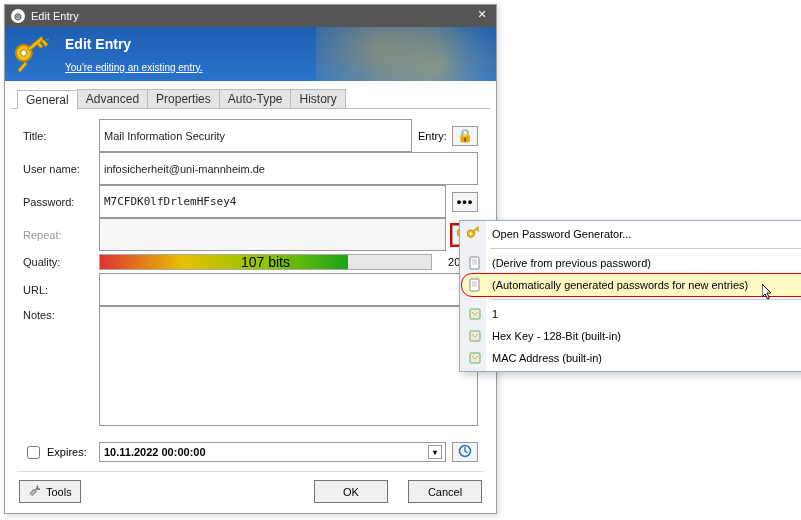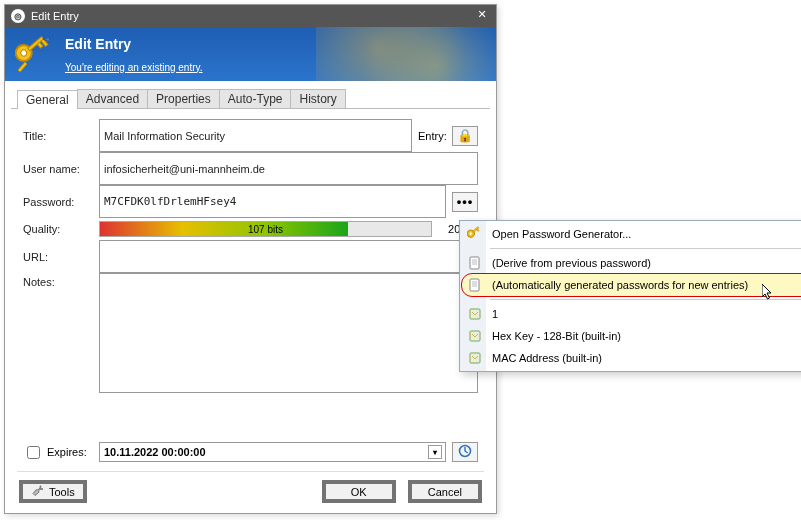--- a/index.html
+++ b/index.html
@@ -120,21 +120,21 @@
   .iconlabel { width:28px; text-align:right; }
   .dots { font-weight:bold; letter-spacing:1px; }
   .qualitybar {
     flex:1;
     height:16px;
     border:1px solid #aaa;
     background: #e8e8e8;
     position:relative;
     overflow:hidden;
     display:flex; align-items:center; justify-content:center;
-    font-size:10px;
+    font-size:14px;
   }
   .qualityfill {
     position:absolute; left:0; top:0; bottom:0;
     width: 75%;
     background: linear-gradient(90deg,#d33,#e6c000,#8ec400,#1aa51a);
   }
   .qualitybar span { position:relative; z-index:1; }
   .chars { width:40px; text-align:right; }
   .notes {
     flex:1; min-height:120px;
@@ -155,30 +155,30 @@
     font-weight:bold;
   }
   .datedrop { width:14px; height:14px; border:1px solid #999; display:flex; align-items:center; justify-content:center; font-size:8px; cursor:pointer; }
   
   .footer {
     padding: 8px 14px 10px 14px;
     display:flex; align-items:center;
   }
   .footer .spacer { flex:1; }
   .btn {
-    border:4px solid #737373;
+    border:1px solid #737373;
     background:#f1f1f1;
     height:23px;
     padding: 0 16px;
     font:inherit;
     cursor:pointer;
     display:inline-flex; align-items:center; justify-content:center; gap:4px;
   }
   .tools-btn { padding:0 8px; }
-  .footer .btn + .btn { margin-left:12px; }
+  .footer .btn + .btn { margin-left:20px; }
 
   
   .menu {
     position:absolute;
     left: 459px; top: 220px;
     width: 357px;
     border:1px solid #9ab;
     background:#fff;
     box-shadow: 3px 3px 8px rgba(0,0,0,.2);
     padding: 2px;
@@ -273,20 +273,37 @@
     </div>
 
     <div class="row">
       <div class="label">Password:</div>
       <input class="textbox" style="font-family: Consolas, monospace;" value="M7CFDK0lfDrlemHFsey4">
       <button class="textboxbtn">
         <span class="dots">•••</span>
       </button>
     </div>
 
+    <div class="row">
+      <div class="label disabled">Repeat:</div>
+      <input class="textbox" disabled="" style="background: rgb(246, 246, 246);">
+      <button class="textboxbtn highlight">
+        <span>
+          <svg width="16" height="16" viewBox="0 0 16 16">
+            <g transform="rotate(-40 8 8)">
+              <circle cx="5" cy="5" r="3.5" fill="#f1c21b" stroke="#c58900"></circle>
+              <circle cx="5" cy="5" r="1.2" fill="#fff"></circle>
+              <rect x="8" y="4.3" width="7" height="1.5" fill="#f1c21b" stroke="#c58900" stroke-width=".6"></rect>
+              <rect x="12" y="5.8" width="1.3" height="2.2" fill="#f1c21b" stroke="#c58900" stroke-width=".5"></rect>
+              <rect x="14" y="5.8" width="1.3" height="3" fill="#f1c21b" stroke="#c58900" stroke-width=".5"></rect>
+            </g>
+          </svg>
+        </span>
+      </button>
+    </div>
 
     <div class="row">
       <div class="label">Quality:</div>
       <div class="qualitybar">
         <div class="qualityfill"></div>
         <span>107 bits</span>
       </div>
       <div class="chars">20 ch.</div>
     </div>
 

